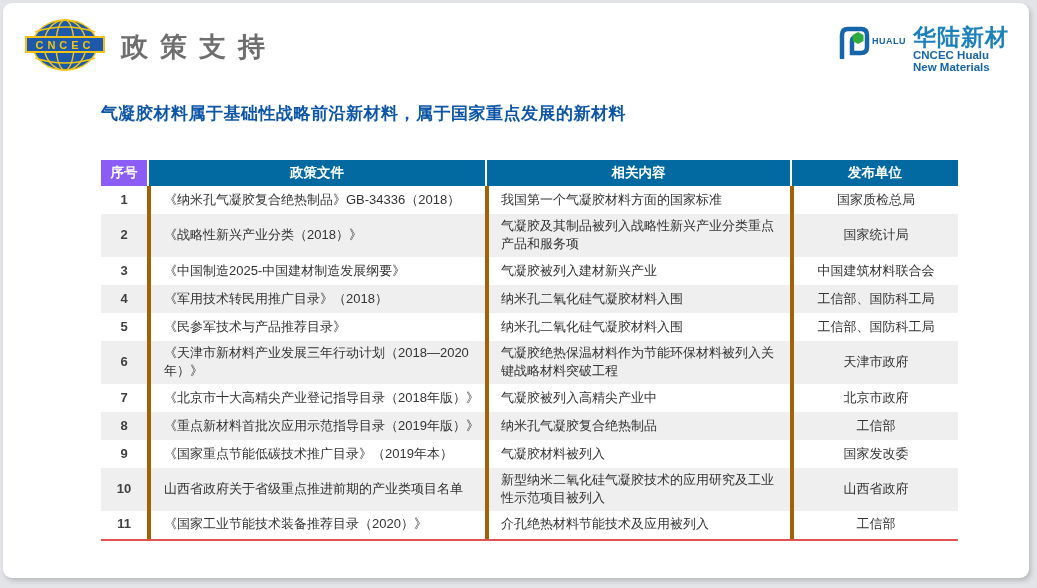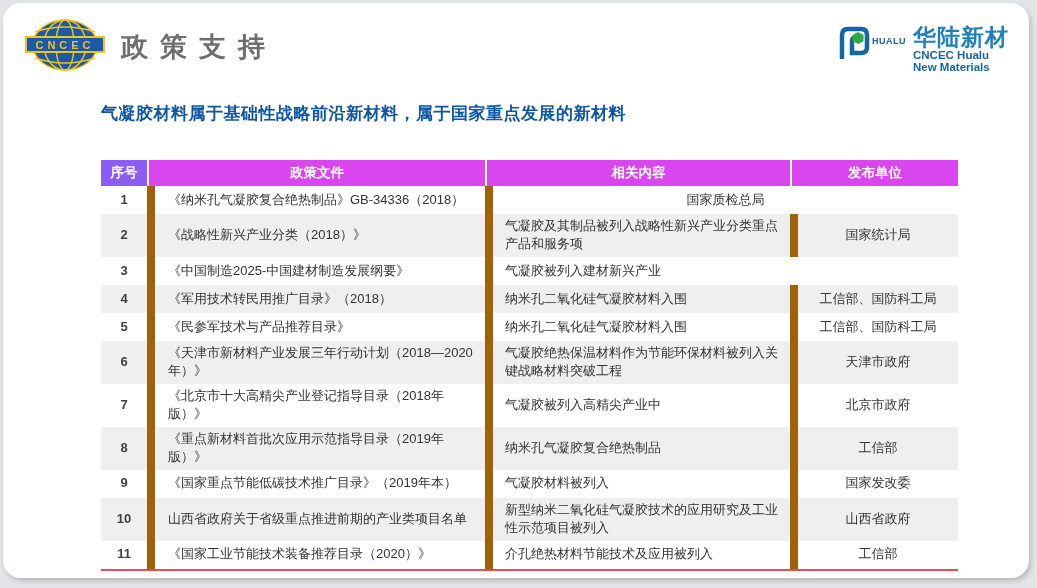--- a/index.html
+++ b/index.html
@@ -7,21 +7,21 @@
   body {
     font-family: "Liberation Sans", sans-serif;
     background: #e2e4e7;
     position: relative;
     overflow: hidden;
   }
   .card {
     position: absolute;
     left: 3px; top: 3px; right: 8px; bottom: 10px;
     background: #ffffff;
-    border-radius: 18px;
+    border-radius: 9px;
     box-shadow: 2px 3px 5px rgba(0,0,0,0.18);
   }
   
   .top-left {
     position: absolute; left: 22px; top: 14px;
     display: flex; align-items: center; gap: 16px;
   }
   .section-title {
     font-size: 27px;
     font-weight: 700;
@@ -54,38 +54,38 @@
   }
   
   .policy-table {
     position: absolute; left: 98px; top: 157px; width: 857px;
     border-bottom: 2px solid #e05252;
   }
   .thead { display: flex; height: 26px; }
   .hcell {
     color: #ffffff; font-size: 13.5px; font-weight: 700;
     display: flex; align-items: center; justify-content: center;
-    background: #d946ef;
+    background: #0369a1;
   }
   .hcell + .hcell { border-left: 2px solid #ffffff; }
   .col-no      { width: 46px;  flex: none; }
   .col-policy  { width: 338px; flex: none; }
   .col-content { width: 305px; flex: none; }
   .col-pub     { flex: 1; }
   .hcell.col-no { background: #8b5cf6; }
   .tbody { display: flex; flex-direction: column; }
   .trow { display: flex; min-height: 28px; }
   .trow:nth-child(even) .cell { background: #efefef; }
   .cell {
     font-size: 13px; color: #333333; line-height: 1.42;
     display: flex; align-items: center;
     padding: 3px 6px;
     background: transparent;
   }
-  .cell + .cell { border-left: 8px solid #a16207; }
+  .cell + .cell { border-left: 4px solid #a16207; }
   .cell.col-no { justify-content: center; font-weight: 700; color: #404040; }
   .cell.col-policy { padding-left: 13px; }
   .cell.col-content { padding-left: 12px; }
   .cell.col-pub { justify-content: center; text-align: center; }
 </style>
 </head>
 <body>
 
 <div class="card">
 
@@ -129,32 +129,34 @@
     <div class="thead">
       <div class="hcell col-no">序号</div>
       <div class="hcell col-policy">政策文件</div>
       <div class="hcell col-content">相关内容</div>
       <div class="hcell col-pub">发布单位</div>
     </div>
     <div class="tbody">
         <div class="trow">
           <div class="cell col-no">1</div>
           <div class="cell col-policy">《纳米孔气凝胶复合绝热制品》GB-34336（2018）</div>
+          <div class="cell col-content">我国第一个气凝胶材料方面的国家标准</div>
           <div class="cell col-pub">国家质检总局</div>
         </div>
         <div class="trow">
           <div class="cell col-no">2</div>
           <div class="cell col-policy">《战略性新兴产业分类（2018）》</div>
           <div class="cell col-content">气凝胶及其制品被列入战略性新兴产业分类重点产品和服务项</div>
           <div class="cell col-pub">国家统计局</div>
         </div>
         <div class="trow">
           <div class="cell col-no">3</div>
           <div class="cell col-policy">《中国制造2025-中国建材制造发展纲要》</div>
           <div class="cell col-content">气凝胶被列入建材新兴产业</div>
+          <div class="cell col-pub">中国建筑材料联合会</div>
         </div>
         <div class="trow">
           <div class="cell col-no">4</div>
           <div class="cell col-policy">《军用技术转民用推广目录》（2018）</div>
           <div class="cell col-content">纳米孔二氧化硅气凝胶材料入围</div>
           <div class="cell col-pub">工信部、国防科工局</div>
         </div>
         <div class="trow">
           <div class="cell col-no">5</div>
           <div class="cell col-policy">《民参军技术与产品推荐目录》</div>

